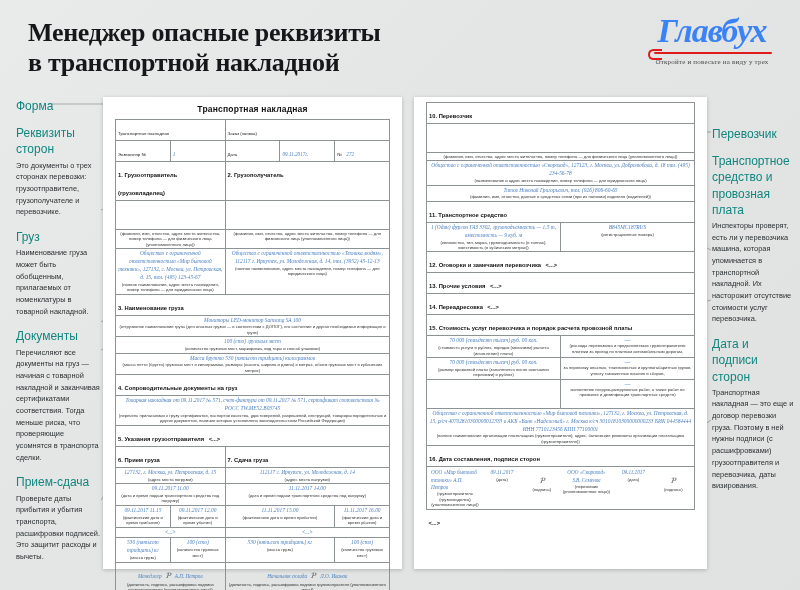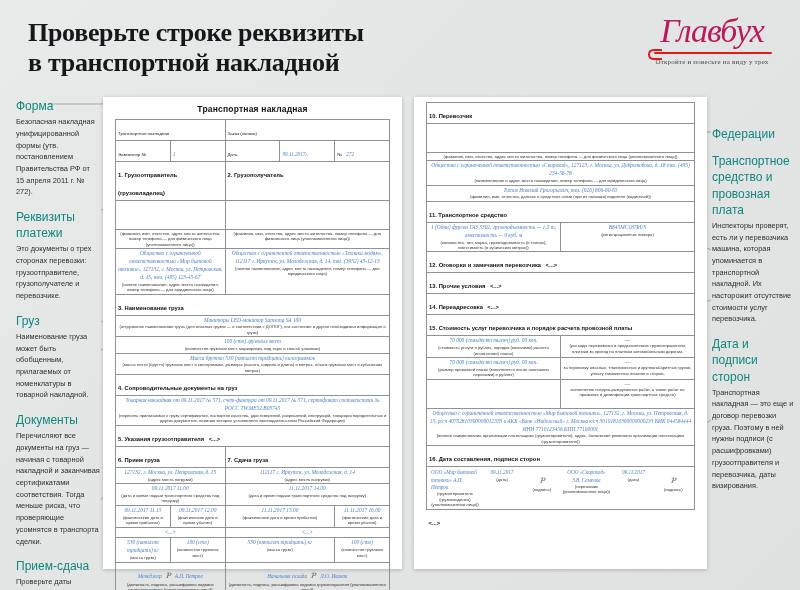--- a/index.html
+++ b/index.html
@@ -13,21 +13,21 @@
     position:absolute;left:28px;top:18px;width:480px;
     font-family:"Liberation Serif", serif;
     font-weight:bold;font-size:26px;line-height:1.16;color:#15181a;
     letter-spacing:-0.3px;
   }
   .logo{
     position:absolute;right:18px;top:14px;width:140px;text-align:center;
   }
   .logo-word{
     font-family:"Liberation Serif", serif;
-    font-size:34px;font-weight:normal;font-style:italic;color:#be185d;
+    font-size:34px;font-weight:bold;font-style:italic;color:#3b82f6;
     line-height:1;letter-spacing:-1px;
   }
   .logo-swoosh{
     height:7px;margin:1px auto 2px auto;width:128px;position:relative;
   }
   .logo-swoosh:before{
     content:"";position:absolute;left:6px;top:3px;width:118px;height:2px;
     background:#e01b1b;border-radius:2px;
   }
   .logo-swoosh:after{
@@ -92,21 +92,21 @@
   }
   .dash{color:#4a7fc1;text-align:center;font-size:6px;}
 
   
   svg.leaders{position:absolute;left:0;top:0;width:800px;height:590px;pointer-events:none;}
 </style>
 </head>
 <body>
 
 <div class="title">
-  <div>Проверьте строке реквизиты</div>
+  <div>Менеджер опасные реквизиты</div>
   <div>в транспортной накладной</div>
 </div>
 
 <div class="logo">
   <div class="logo-word">Главбух</div>
   <div class="logo-swoosh"></div>
   <div class="logo-tag">Откройте и повесьте на виду у трех</div>
 </div>
 
 <svg class="leaders">
@@ -119,43 +119,42 @@
     <line x1="711" y1="132" x2="640" y2="132"></line>
     <line x1="711" y1="250" x2="640" y2="215"></line>
     <line x1="711" y1="300" x2="640" y2="320"></line>
     <line x1="711" y1="420" x2="640" y2="470"></line>
   </g>
 </svg>
 
 <div class="anno anno-left">
   <div class="anno-block">
     <div class="anno-h">Форма</div>
-    <div class="anno-t">Безопасная накладная унифицированной формы (утв. постановлением Правительства РФ от 15 апреля 2011 г. № 272).</div>
-  </div>
-  <div class="anno-block">
-    <div class="anno-h">Реквизиты платежи</div>
+  </div>
+  <div class="anno-block">
+    <div class="anno-h">Реквизиты сторон</div>
     <div class="anno-t">Это документы о трех сторонах перевозки: грузоотправителе, грузополучателе и перевозчике.</div>
   </div>
   <div class="anno-block">
     <div class="anno-h">Груз</div>
     <div class="anno-t">Наименование груза может быть обобщенным, прилагаемых от номенклатуры в товарной накладной.</div>
   </div>
   <div class="anno-block">
     <div class="anno-h">Документы</div>
     <div class="anno-t">Перечисляют все документы на груз — начиная с товарной накладной и заканчивая сертификатами соответствия. Тогда меньше риска, что проверяющие усомнятся в транспорта сделки.</div>
   </div>
   <div class="anno-block">
     <div class="anno-h">Прием-сдача</div>
     <div class="anno-t">Проверьте даты прибытия и убытия транспорта, расшифровки подписей. Это защитит расходы и вычеты.</div>
   </div>
 </div>
 
 <div class="anno anno-right">
   <div class="anno-block">
-    <div class="anno-h">Федерации</div>
+    <div class="anno-h">Перевозчик</div>
   </div>
   <div class="anno-block">
     <div class="anno-h">Транспортное средство и провозная плата</div>
     <div class="anno-t">Инспекторы проверят, есть ли у перевозчика машина, которая упоминается в транспортной накладной. Их насторожит отсутствие стоимости услуг перевозчика.</div>
   </div>
   <div class="anno-block">
     <div class="anno-h">Дата и подписи сторон</div>
     <div class="anno-t">Транспортная накладная — это еще и договор перевозки груза. Поэтому в ней нужны подписи (с расшифровками) грузоотправителя и перевозчика, даты визирования.</div>
   </div>
 </div>

